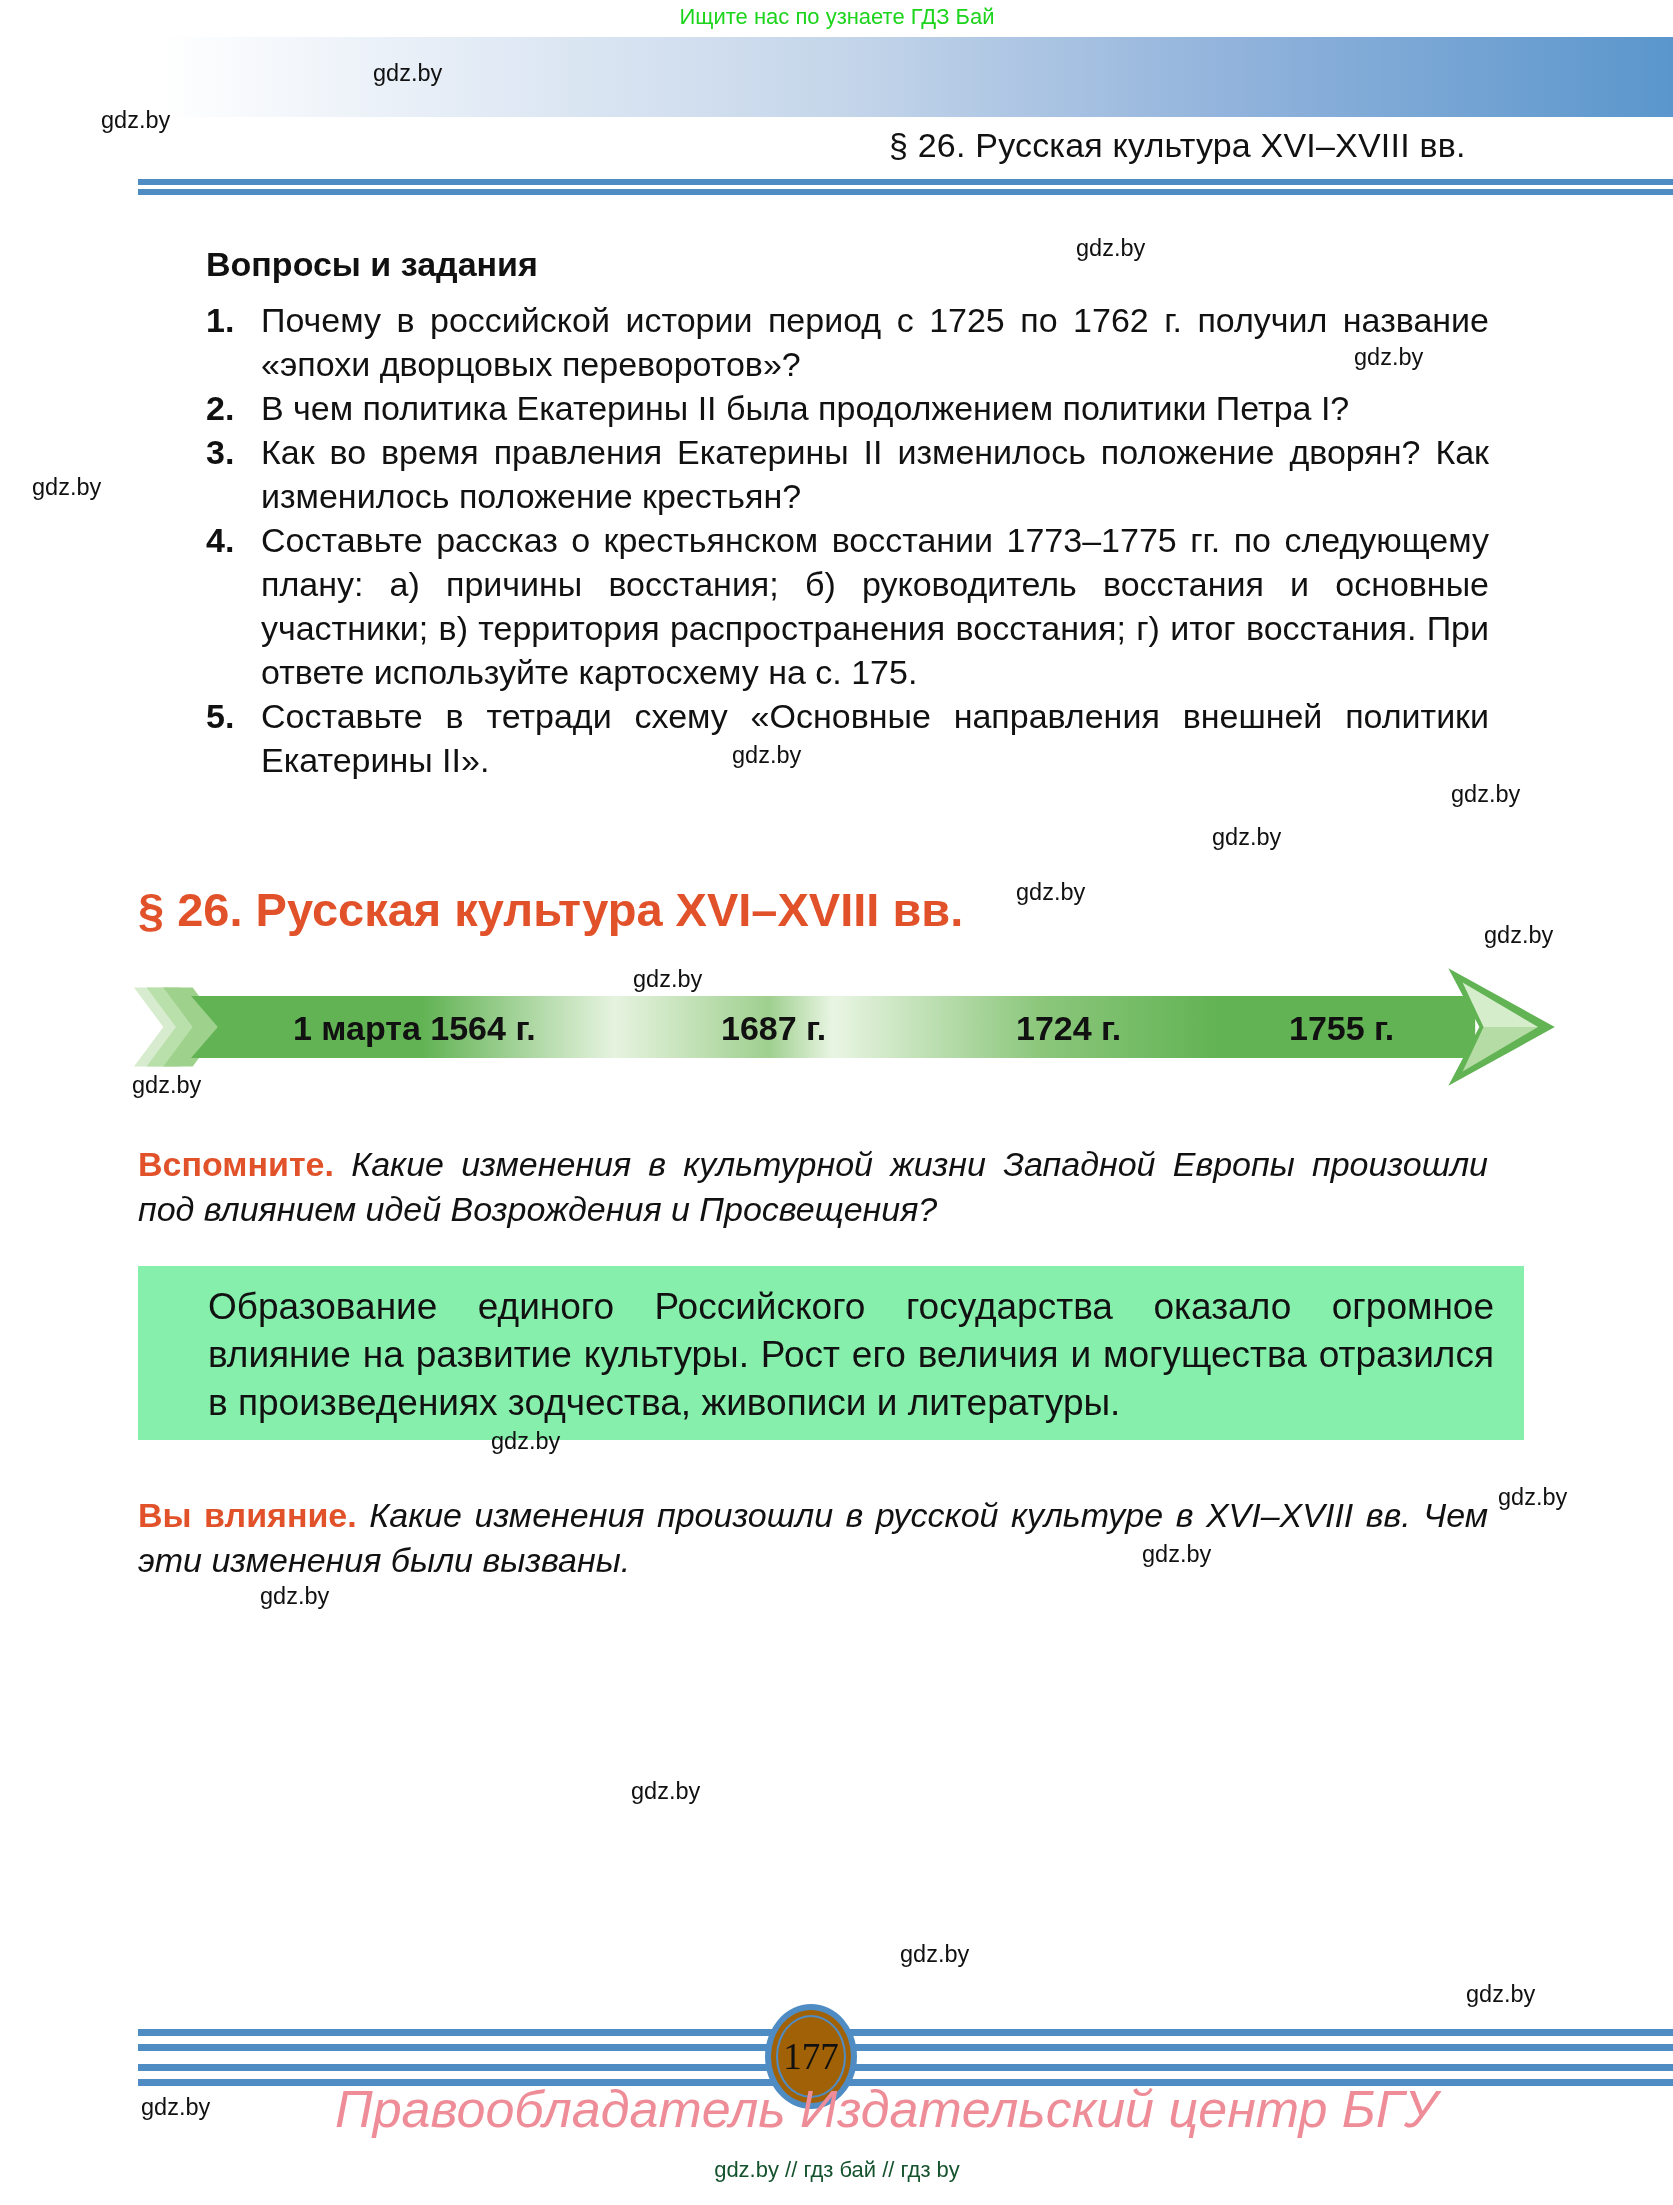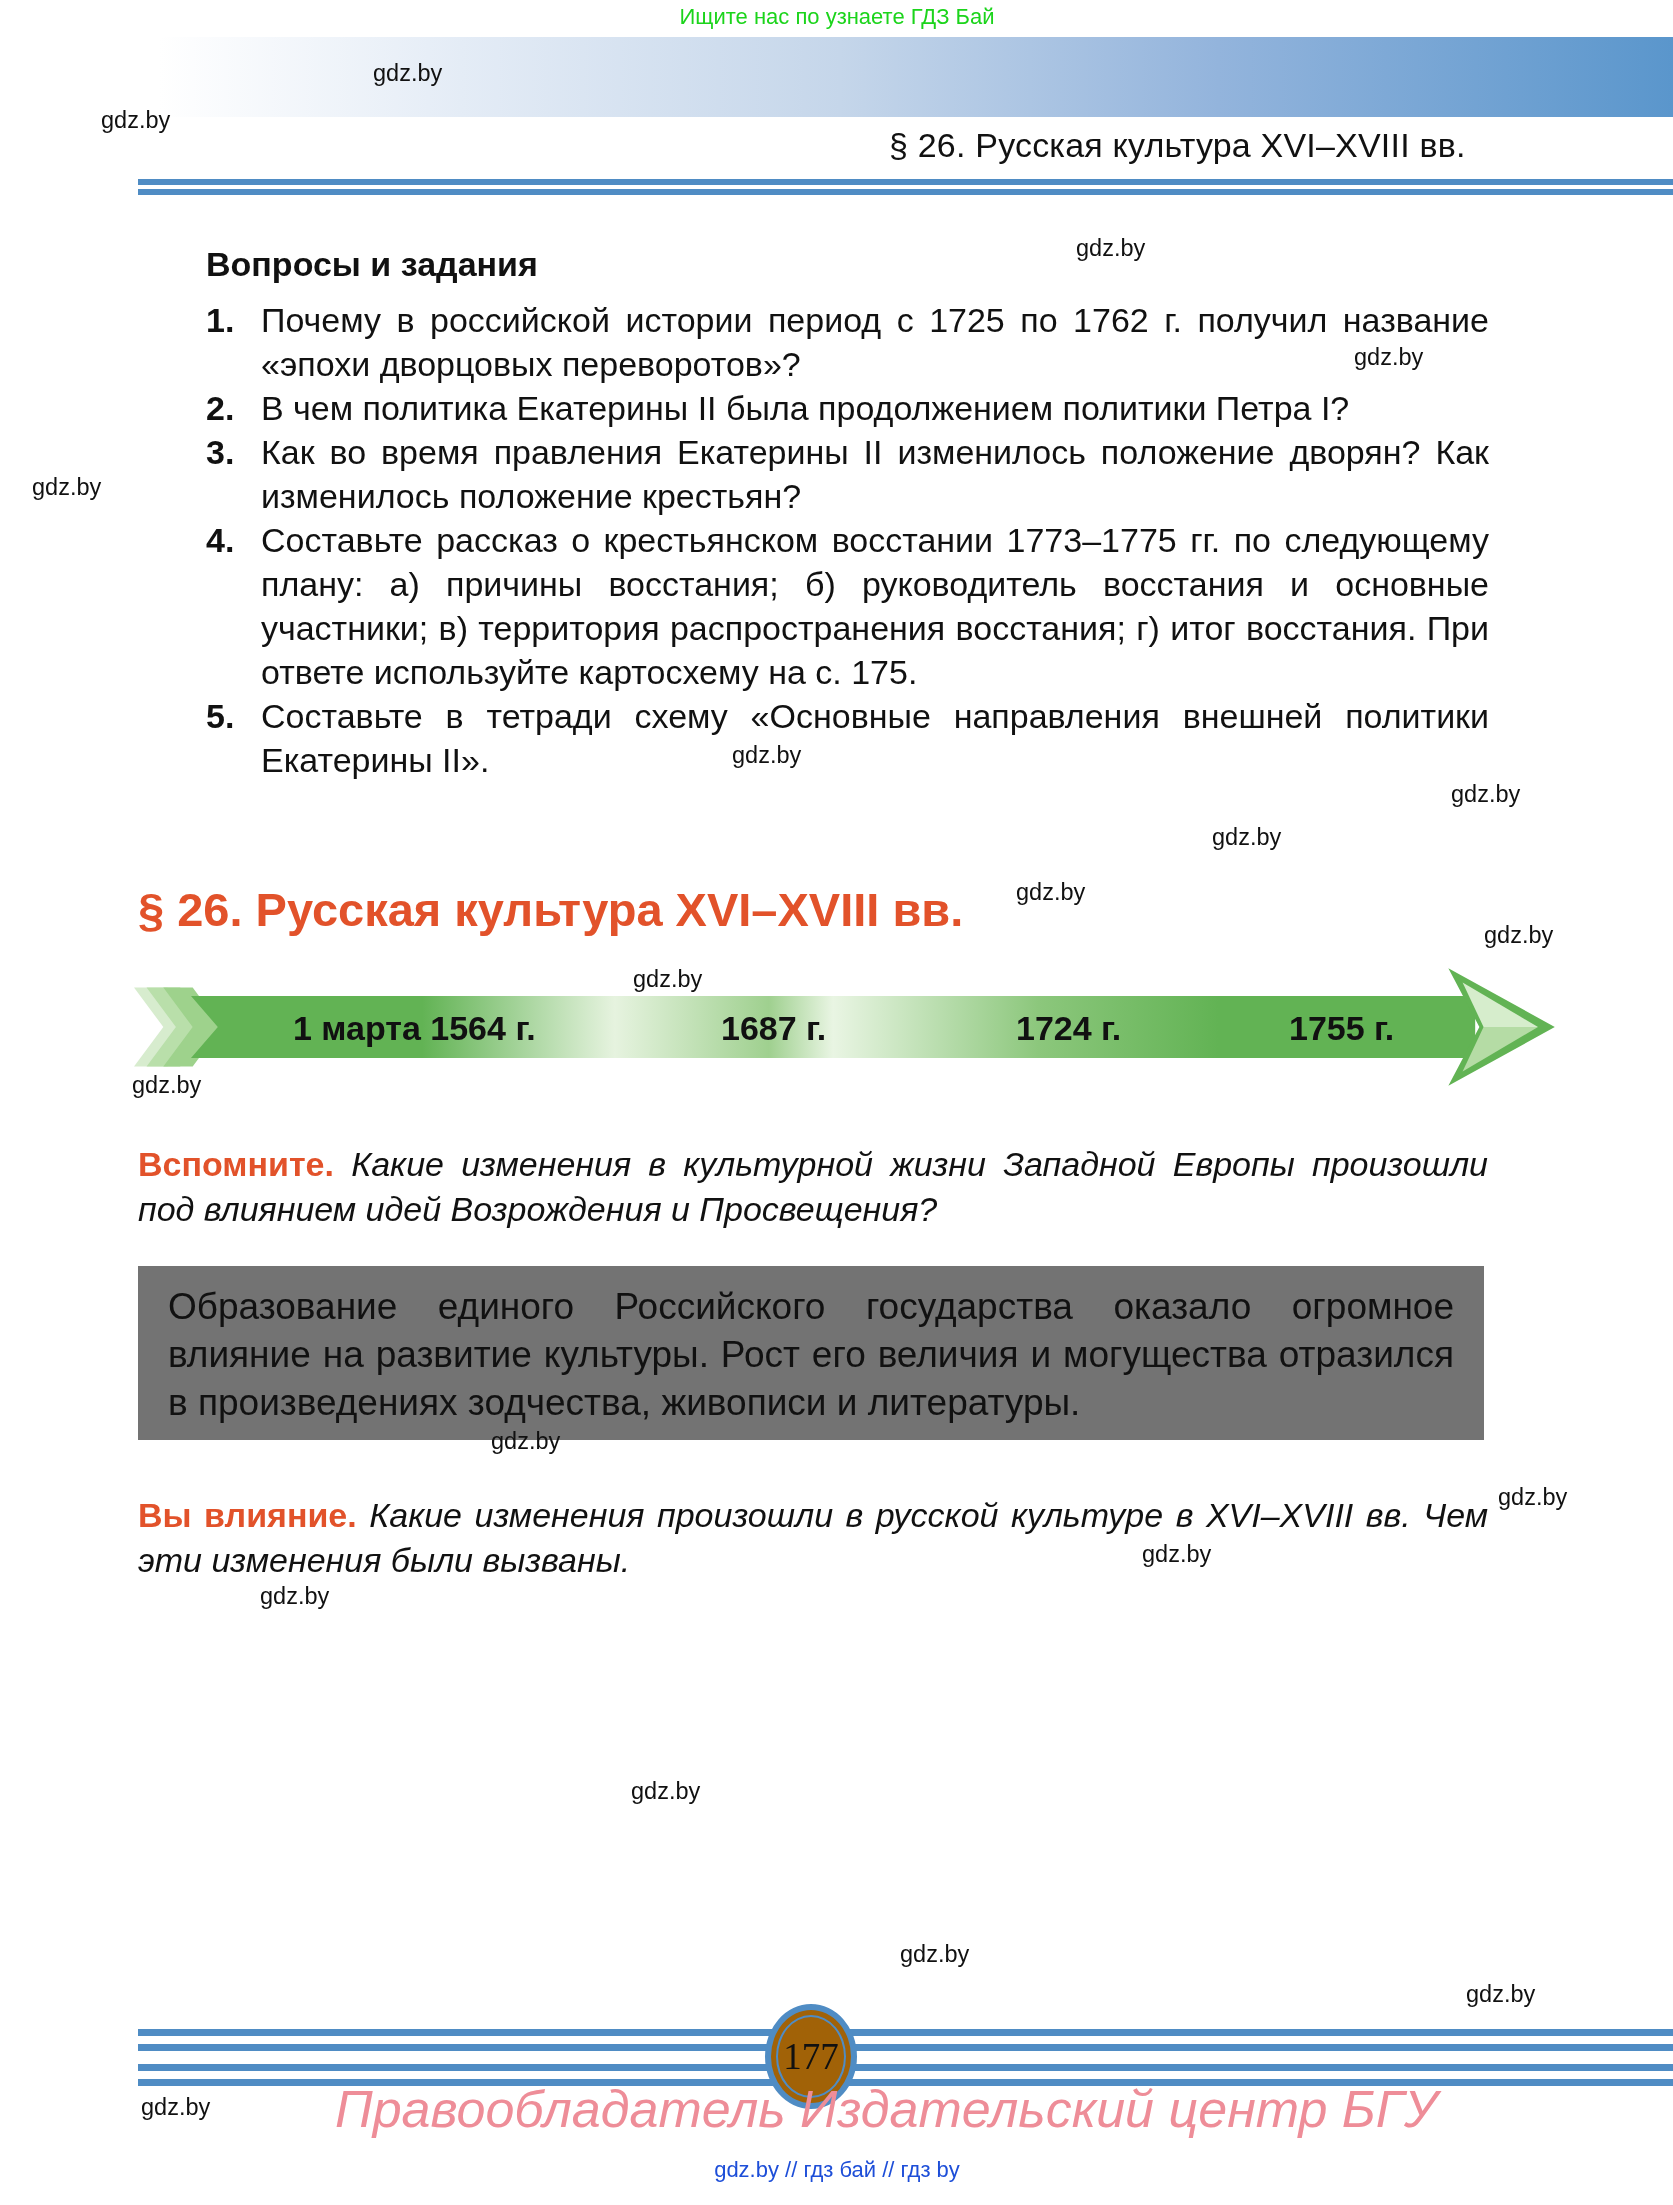--- a/index.html
+++ b/index.html
@@ -16,32 +16,32 @@
   .q-list { left:206px; top:298px; width:1283px; font-size:34px; line-height:44px; }
   .q-item { display:flex; }
   .q-num { width:55px; font-weight:bold; flex:none; }
   .q-text { flex:1; text-align:justify; }
   .sec-title { left:138px; top:882px; font-size:47px; font-weight:bold; color:#e2522a; }
   .timeline { left:134px; top:964px; width:1425px; height:126px; }
   .tl-label { position:absolute; top:45px; font-size:34px; font-weight:bold; color:#111; }
   .recall { left:138px; top:1142px; width:1350px; font-size:34px; line-height:45px; text-align:justify; }
   .red-lead { color:#e2522a; font-weight:bold; font-style:normal; }
   .it { font-style:italic; }
-  .intro-box { left:138px; top:1266px; width:1346px; height:174px; background:#737373; }
+  .intro-box { left:138px; top:1266px; width:1346px; height:174px; background:#86efac;padding-left:40px; }
   .intro-box p { margin:0; padding:17px 30px 0 30px; font-size:37px; line-height:48px; text-align:justify; }
   .learn { left:138px; top:1493px; width:1350px; font-size:34px; line-height:45px; text-align:justify; }
   .body-text { left:138px; top:1639px; width:1347px; font-family:"Liberation Serif", serif; font-size:39px; line-height:49px; }
   .body-text p { margin:0 0 6.7px 0; text-indent:70px; text-align:justify; }
   .sub-head { color:#e2522a; font-weight:bold; }
   .footer-rule { left:138px; width:1535px; height:6.7px; background:#4f8cc4; }
   .page-circle { left:765px; top:2004px; width:92px; height:105px; border:6.7px solid #4f8cc4; border-radius:50%; background:#a16207; box-sizing:border-box; }
   .page-circle-inner { position:absolute; left:5px; top:5px; right:5px; bottom:5px; border:2.5px solid #4f8cc4; border-radius:50%; display:flex; align-items:center; justify-content:center; }
   .page-circle-inner span { font-family:"Liberation Serif", serif; font-size:37px; color:#111; }
   .copyright { left:335px; top:2079px; font-size:52px; font-style:italic; color:#ee8d98; letter-spacing:0px; }
-  .bottom-links { left:0; top:2157px; width:1674px; text-align:center; font-size:22px; color:#1d4ed8; }
+  .bottom-links { left:0; top:2157px; width:1674px; text-align:center; font-size:22px; color:#14532d; }
 </style>
 </head>
 <body>
 
 <div class="abs top-banner">
   <span>Ищите нас по узнаете ГДЗ Бай</span>
 </div>
 
 <div class="abs header-band"></div>
 

